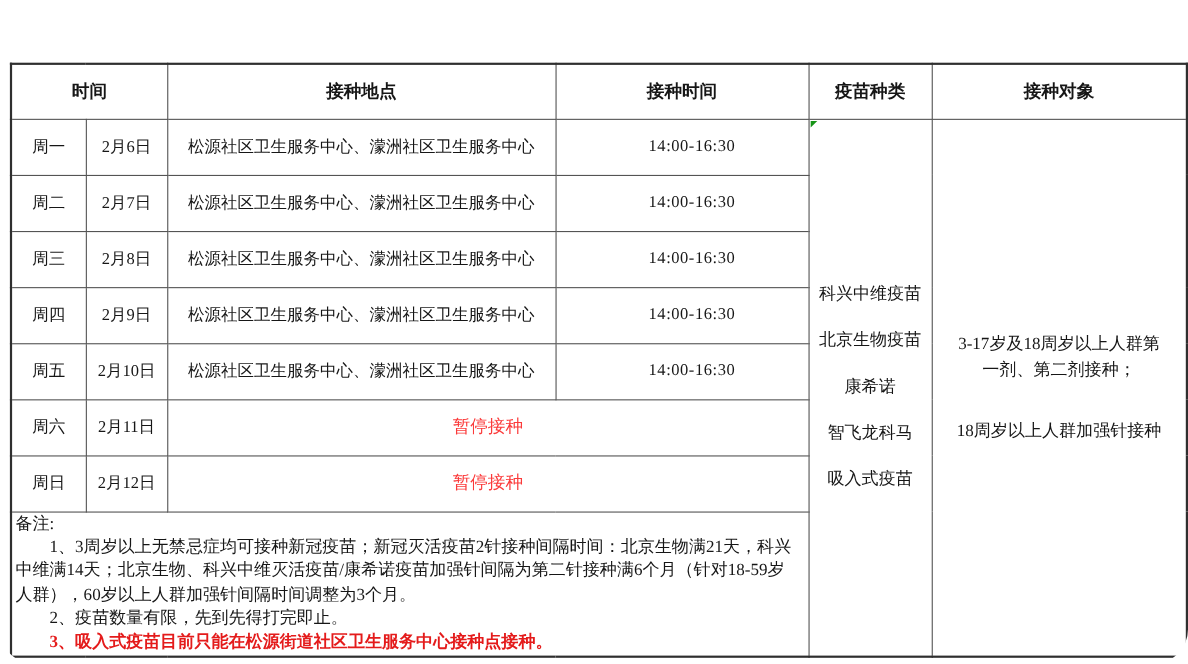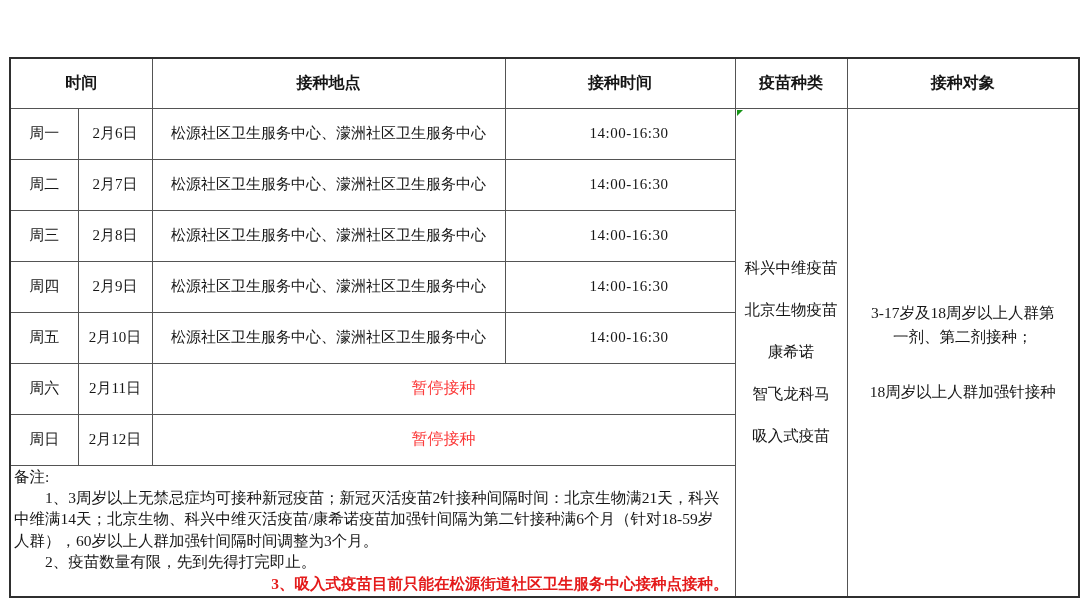--- a/index.html
+++ b/index.html
@@ -4,20 +4,21 @@
 <style>
   * { margin:0; padding:0; box-sizing:border-box; }
   body { background:#ffffff; }
   .page {
     position:relative;
     width:1080px; height:604px;
     background:#ffffff;
     overflow:hidden;
     font-family:"Liberation Serif","DejaVu Serif",serif;
     color:#161616;
+    border-radius:32px;
   }
   table.schedule {
     position:absolute; left:9px; top:57px;
     border-collapse:collapse;
     table-layout:fixed;
     width:1069px;
     border:2px solid #2f2f2f;
   }
   .schedule th, .schedule td {
     border:1px solid #545454;
@@ -51,21 +52,21 @@
   .target-cell p + p { margin-top:31px; }
   td.notes-cell {
     height:132px;
     text-align:left;
     vertical-align:top;
     padding:0 6px 2px 3px;
     font-size:15.5px;
     line-height:21.4px;
   }
   .notes-cell .note-item { text-indent:2em; }
-  .note-red { color:#e41b1b; font-weight:bold;text-align:right; }
+  .note-red { color:#e41b1b; font-weight:bold; }
 </style>
 </head>
 <body>
 
 <div class="page">
   <table class="schedule">
     <colgroup>
       <col style="width:68px">
         <col style="width:74px">
         <col style="width:353px">

